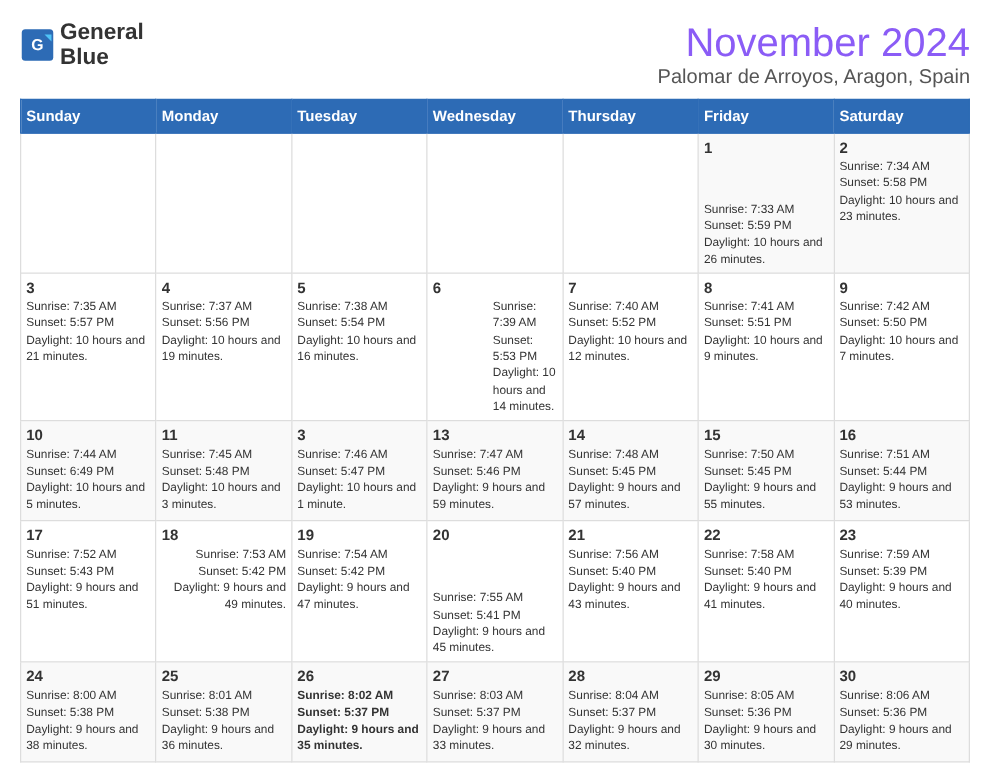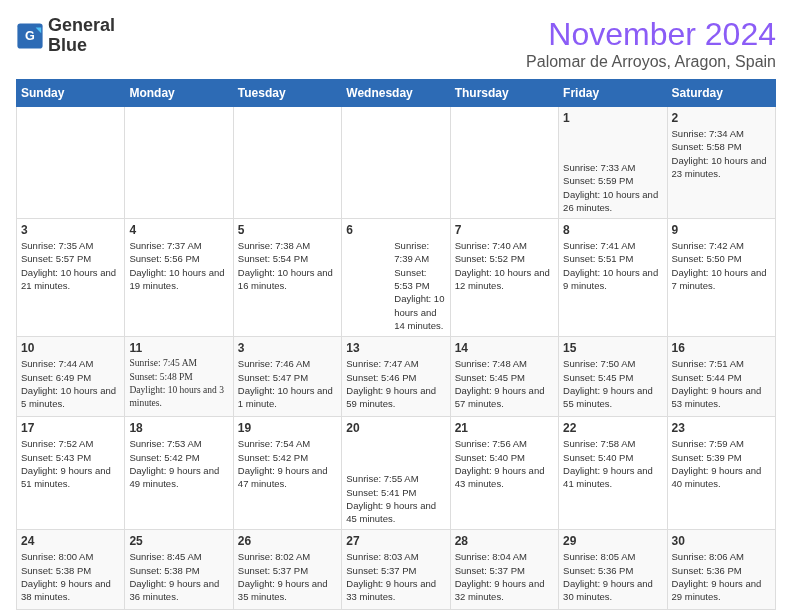--- a/index.html
+++ b/index.html
@@ -189,21 +189,21 @@
       </tr>
       <tr>
         <td>
           <span class="day-num">10</span>
           <div class="cell-info" style="white-space: pre-line;">Sunrise: 7:44 AM
 Sunset: 6:49 PM
 Daylight: 10 hours and 5 minutes.</div>
         </td>
         <td>
           <span class="day-num">11</span>
-          <div class="cell-info" style="white-space: pre-line; font-family: Liberation Serif, serif;">Sunrise: 7:45 AM
+          <div class="cell-info" style="white-space: pre-line;">Sunrise: 7:45 AM
 Sunset: 5:48 PM
 Daylight: 10 hours and 3 minutes.</div>
         </td>
         <td>
           <span class="day-num">3</span>
           <div class="cell-info" style="white-space: pre-line;">Sunrise: 7:46 AM
 Sunset: 5:47 PM
 Daylight: 10 hours and 1 minute.</div>
         </td>
         <td>
@@ -233,21 +233,21 @@
       </tr>
       <tr>
         <td>
           <span class="day-num">17</span>
           <div class="cell-info" style="white-space: pre-line;">Sunrise: 7:52 AM
 Sunset: 5:43 PM
 Daylight: 9 hours and 51 minutes.</div>
         </td>
         <td>
           <span class="day-num">18</span>
-          <div class="cell-info" style="white-space: pre-line;">Sunrise: 7:53 AM
+          <div class="cell-info" style="white-space: pre-line; text-align: right;">Sunrise: 7:53 AM
 Sunset: 5:42 PM
 Daylight: 9 hours and 49 minutes.</div>
         </td>
         <td>
           <span class="day-num">19</span>
           <div class="cell-info" style="white-space: pre-line;">Sunrise: 7:54 AM
 Sunset: 5:42 PM
 Daylight: 9 hours and 47 minutes.</div>
         </td>
         <td>
@@ -277,27 +277,27 @@
       </tr>
       <tr>
         <td>
           <span class="day-num">24</span>
           <div class="cell-info" style="white-space: pre-line;">Sunrise: 8:00 AM
 Sunset: 5:38 PM
 Daylight: 9 hours and 38 minutes.</div>
         </td>
         <td>
           <span class="day-num">25</span>
-          <div class="cell-info" style="white-space: pre-line;">Sunrise: 8:45 AM
+          <div class="cell-info" style="white-space: pre-line;">Sunrise: 8:01 AM
 Sunset: 5:38 PM
 Daylight: 9 hours and 36 minutes.</div>
         </td>
         <td>
           <span class="day-num">26</span>
-          <div class="cell-info" style="white-space: pre-line;">Sunrise: 8:02 AM
+          <div class="cell-info" style="white-space: pre-line; font-weight: bold;">Sunrise: 8:02 AM
 Sunset: 5:37 PM
 Daylight: 9 hours and 35 minutes.</div>
         </td>
         <td>
           <span class="day-num">27</span>
           <div class="cell-info" style="white-space: pre-line;">Sunrise: 8:03 AM
 Sunset: 5:37 PM
 Daylight: 9 hours and 33 minutes.</div>
         </td>
         <td>

